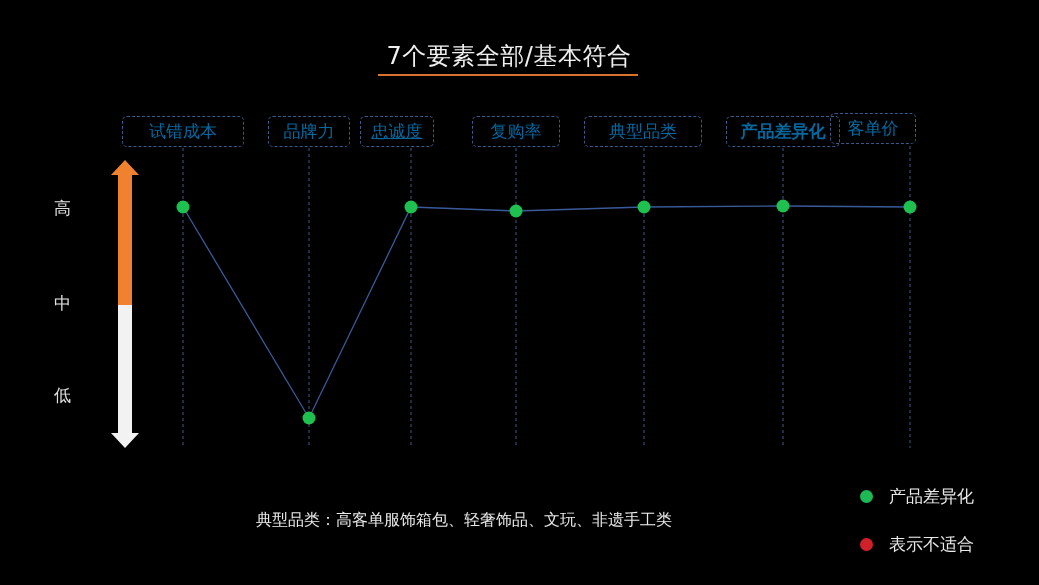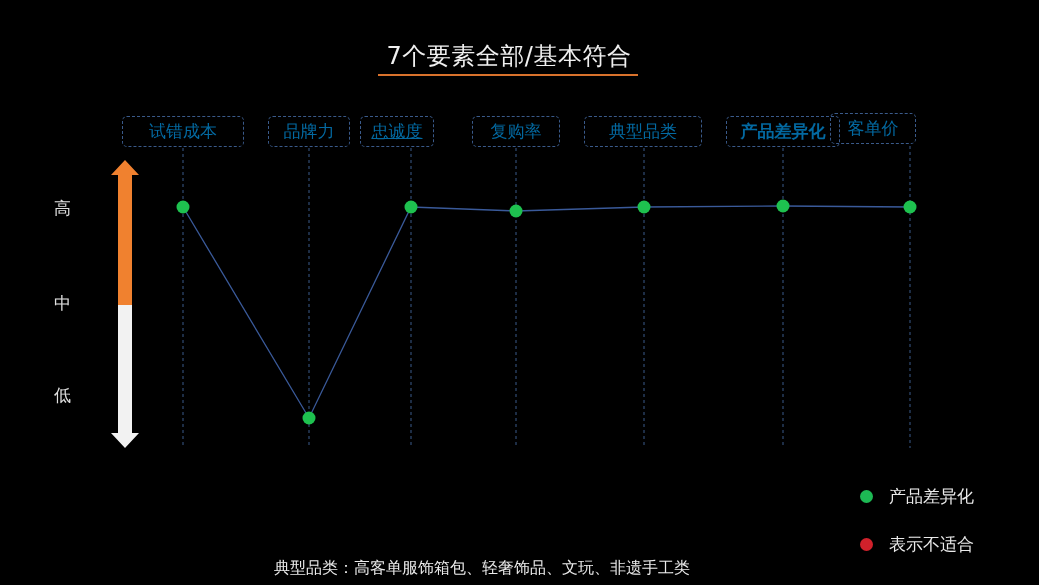--- a/index.html
+++ b/index.html
@@ -6,21 +6,21 @@
   body { width:1039px; height:585px; position:relative; overflow:hidden;
          font-family:"DejaVu Sans", "Liberation Sans", sans-serif; color:#e8e8e8; }
   .title { position:absolute; left:378px; top:40px; width:262px; text-align:center;
            font-size:24px; color:#f0f0f0; letter-spacing:0.5px; }
   .title-underline { position:absolute; left:378px; top:74px; width:260px; height:2px; background:#d9722c; }
   .label-box { position:absolute; top:116px; height:31px; border:1px dashed #3a5a8a; border-radius:5px;
                box-sizing:border-box; display:flex; align-items:center; justify-content:center;
                font-size:17px; color:#0369a1; }
   svg { position:absolute; left:0; top:0; }
   .level { position:absolute; left:54px; font-size:17px; color:#e0e0e0; }
-  .footer { position:absolute; left:274px; top:509px; font-size:16px; line-height:21px; color:#eaeaea;margin-top:48px; }
+  .footer { position:absolute; left:256px; top:509px; font-size:16px; line-height:21px; color:#eaeaea; }
   .legend-item { position:absolute; left:860px; display:flex; align-items:center; font-size:17px; color:#eaeaea; }
   .legend-dot { width:13px; height:13px; border-radius:50%; margin-right:16px; }
 </style>
 </head>
 <body>
 
 <div class="title">7个要素全部/基本符合</div>
 <div class="title-underline"></div>
 
 <div class="label-box" style="left:122px;width:122px;">试错成本</div>

